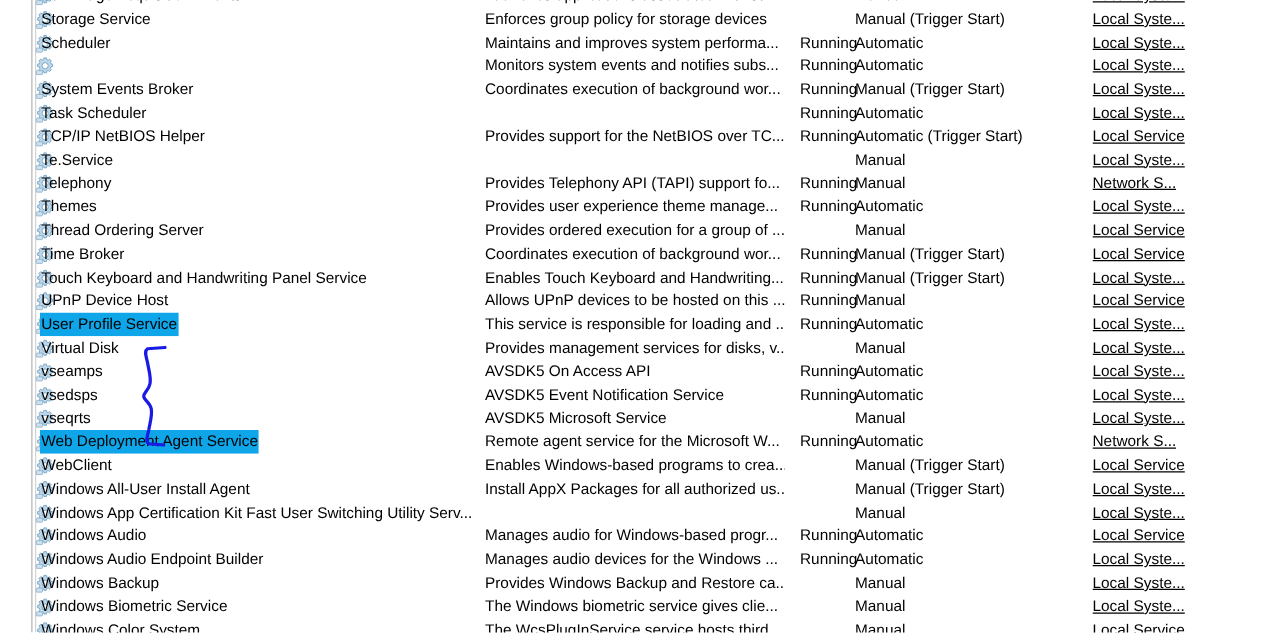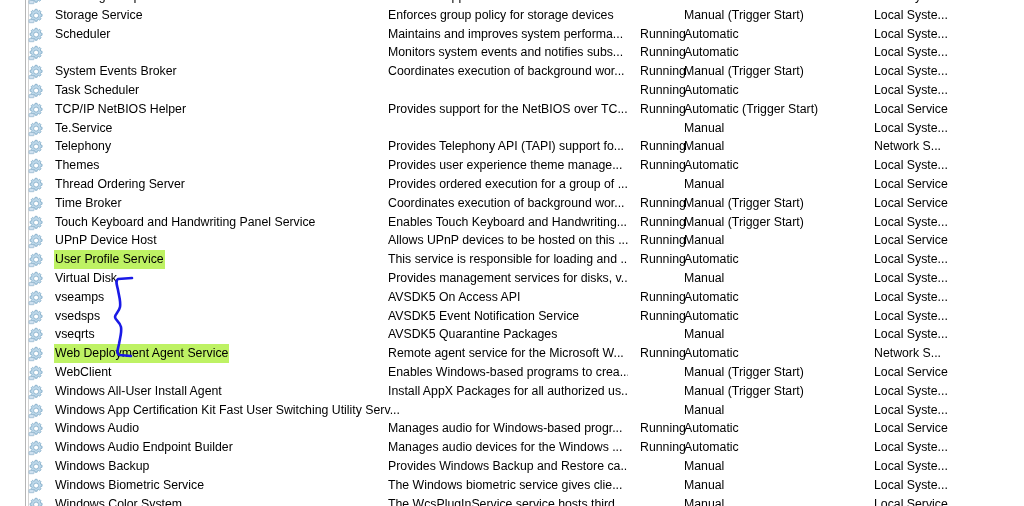--- a/index.html
+++ b/index.html
@@ -56,33 +56,33 @@
     white-space: nowrap;
   }
   .cell {
     position: absolute;
     top: 0;
     font-size: 12.3px;
     line-height: 18.8px;
     white-space: nowrap;
     overflow: hidden;
   }
-  .c-name   { left: 54px;  max-width: 378px; }
+  .c-name   { left: 32px;  max-width: 378px; }
   .c-desc   { left: 388px; max-width: 240px; }
   .c-status { left: 640px; max-width: 52px; }
   .c-start  { left: 684px; max-width: 188px; }
-  .c-logon  { left: 874px; max-width: 150px; }
+  .c-logon  { left: 874px; max-width: 150px; text-decoration: underline; }
 
   
   .nm {
     display: inline-block;
     padding: 0 1px;
   }
   .nm.hl {
-    background: #bef264;
+    background: #0ea5e9;
   }
 
   
   .gear {
     position: absolute;
     left: 28px;
     top: 2px;
     width: 16px;
     height: 16px;
   }
@@ -398,21 +398,21 @@
         <span class="gear">
 <svg width="16" height="16" viewBox="0 0 16 16" aria-hidden="true">
   <g>
     <path d="M7.1 1.3h2.0l0.25 1.35 1.15 0.48 1.12-0.80 1.42 1.42-0.80 1.12 0.48 1.15 1.35 0.25v2.0l-1.35 0.25-0.48 1.15 0.80 1.12-1.42 1.42-1.12-0.80-1.15 0.48-0.25 1.35h-2.0l-0.25-1.35-1.15-0.48-1.12 0.80-1.42-1.42 0.80-1.12-0.48-1.15-1.35-0.25v-2.0l1.35-0.25 0.48-1.15-0.80-1.12 1.42-1.42 1.12 0.80 1.15-0.48z" fill="#bdd8ea" stroke="#7ea9c6" stroke-width="0.8"></path>
     <circle cx="8.1" cy="7.6" r="2.5" fill="#ffffff" stroke="#7ea9c6" stroke-width="0.8"></circle>
   </g>
   <rect x="1" y="11.5" width="5" height="3.2" rx="0.6" fill="#cfe1f0" stroke="#8fb3cc" stroke-width="0.7"></rect>
 </svg>
         </span>
         <div class="cell c-name"><span class="nm">vseqrts</span></div>
-        <div class="cell c-desc">AVSDK5 Quarantine Packages</div>
+        <div class="cell c-desc">AVSDK5 Microsoft Service</div>
         <div class="cell c-status"></div>
         <div class="cell c-start">Manual</div>
         <div class="cell c-logon">Local Syste...</div>
       </div>
       <div class="row">
         <span class="gear">
 <svg width="16" height="16" viewBox="0 0 16 16" aria-hidden="true">
   <g>
     <path d="M7.1 1.3h2.0l0.25 1.35 1.15 0.48 1.12-0.80 1.42 1.42-0.80 1.12 0.48 1.15 1.35 0.25v2.0l-1.35 0.25-0.48 1.15 0.80 1.12-1.42 1.42-1.12-0.80-1.15 0.48-0.25 1.35h-2.0l-0.25-1.35-1.15-0.48-1.12 0.80-1.42-1.42 0.80-1.12-0.48-1.15-1.35-0.25v-2.0l1.35-0.25 0.48-1.15-0.80-1.12 1.42-1.42 1.12 0.80 1.15-0.48z" fill="#bdd8ea" stroke="#7ea9c6" stroke-width="0.8"></path>
     <circle cx="8.1" cy="7.6" r="2.5" fill="#ffffff" stroke="#7ea9c6" stroke-width="0.8"></circle>

